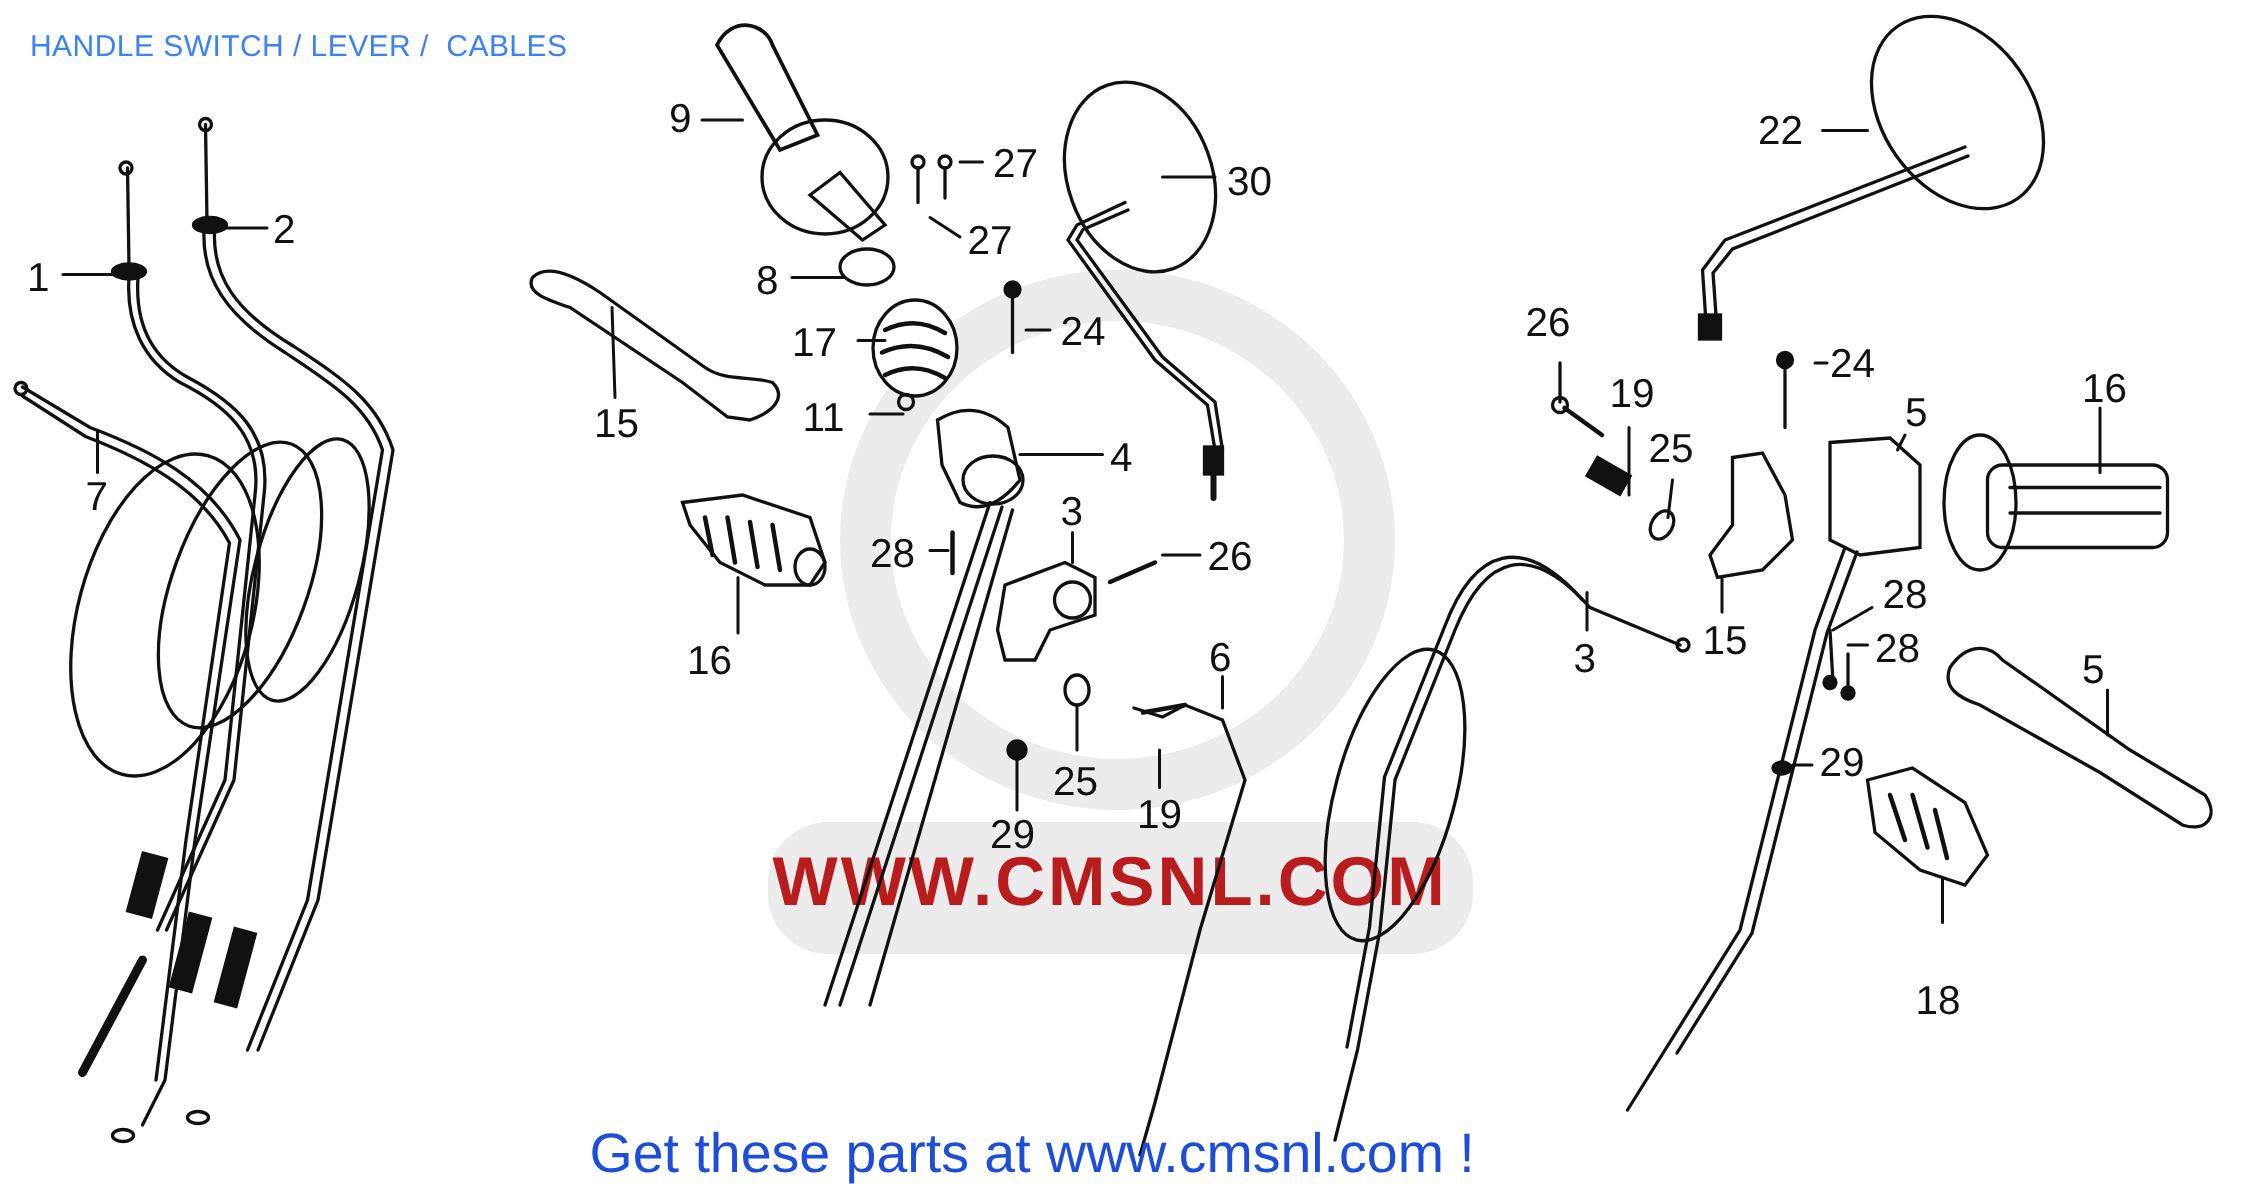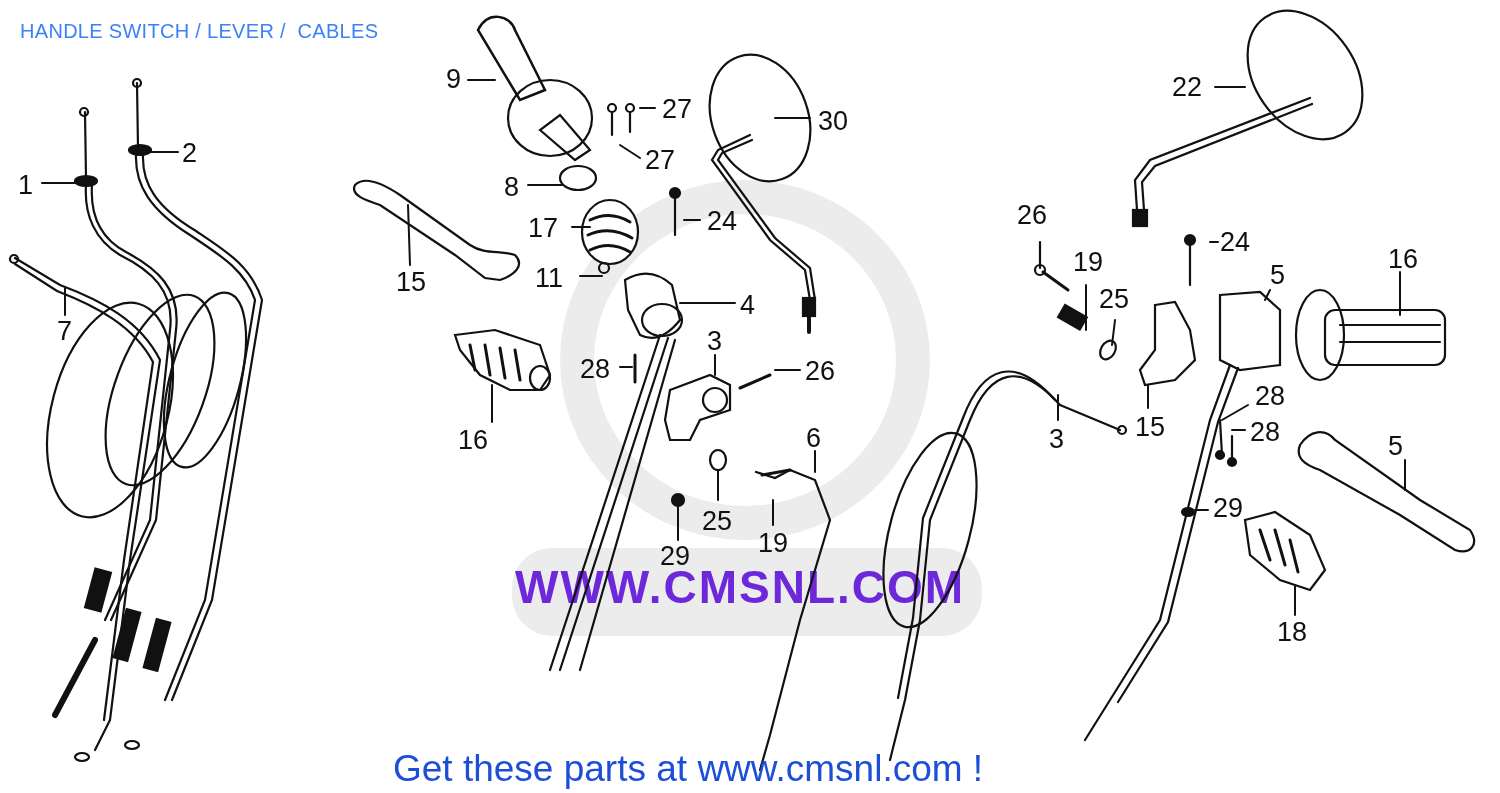--- a/index.html
+++ b/index.html
@@ -1,21 +1,21 @@
 <!DOCTYPE html>
 <html><head>
 <meta charset="utf-8">
 <style>
   html, body { margin:0; padding:0; background:#ffffff; }
   body { width:1500px; height:793px; position:relative; overflow:hidden; font-family:"Liberation Sans", sans-serif; }
   .title { position:absolute; left:20px; top:20px; font-size:20px; color:#3b82f6; letter-spacing:0.3px; white-space:pre; }
   .footer { position:absolute; left:393px; top:748px; font-size:37px; color:#1d4ed8; white-space:pre; }
   .diagram { position:absolute; left:0; top:0; }
   .callout { position:absolute; font-size:27px; color:#111; line-height:1; }
-  .watermark { position:absolute; left:515px; top:560px; font-size:46px; font-weight:bold; color:#6d28d9; letter-spacing:2px; white-space:pre; }
+  .watermark { position:absolute; left:515px; top:560px; font-size:46px; font-weight:bold; color:#b91c1c; letter-spacing:2px; white-space:pre; }
   .wm-pill { position:absolute; left:512px; top:548px; width:470px; height:88px; border-radius:40px; background:#ececec; }
   .wm-ring { position:absolute; left:560px; top:180px; width:370px; height:360px; border-radius:50%; border:34px solid #ececec; box-sizing:border-box; }
 </style>
 </head>
 <body>
 
 <div class="wm-ring"></div>
 <div class="wm-pill"></div>
 <div class="watermark">WWW.CMSNL.COM</div>
 
@@ -212,16 +212,16 @@
   <div class="callout" style="left:1073px;top:249px">19</div>
   <div class="callout" style="left:1388px;top:246px">16</div>
   <div class="callout" style="left:1270px;top:262px">5</div>
   <div class="callout" style="left:1099px;top:286px">25</div>
   <div class="callout" style="left:1255px;top:383px">28</div>
   <div class="callout" style="left:1135px;top:414px">15</div>
   <div class="callout" style="left:1250px;top:419px">28</div>
   <div class="callout" style="left:1049px;top:426px">3</div>
   <div class="callout" style="left:1388px;top:433px">5</div>
   <div class="callout" style="left:1213px;top:495px">29</div>
-  <div class="callout" style="left:1277px;top:619px">18</div>
+  <div class="callout" style="left:1277px;top:654px">18</div>
 </div>
 
 <div class="footer">Get these parts at www.cmsnl.com !</div>
 
 </body></html>

